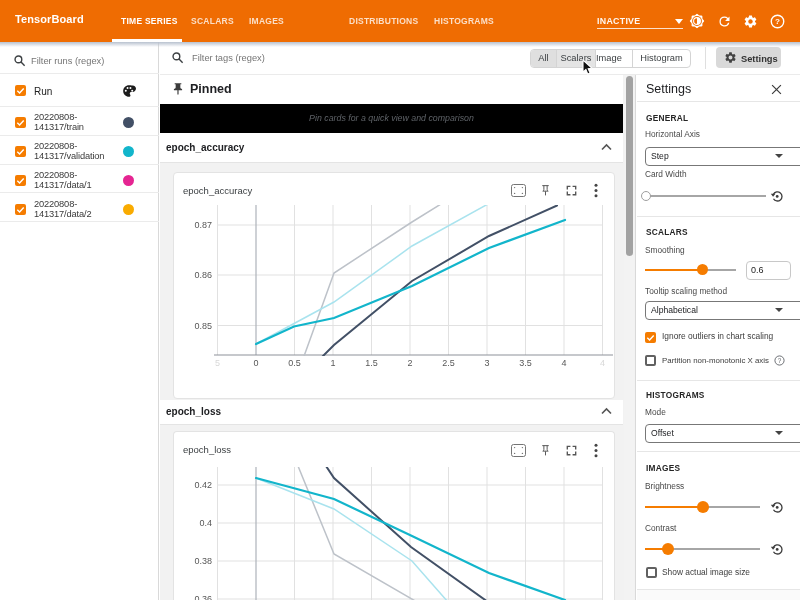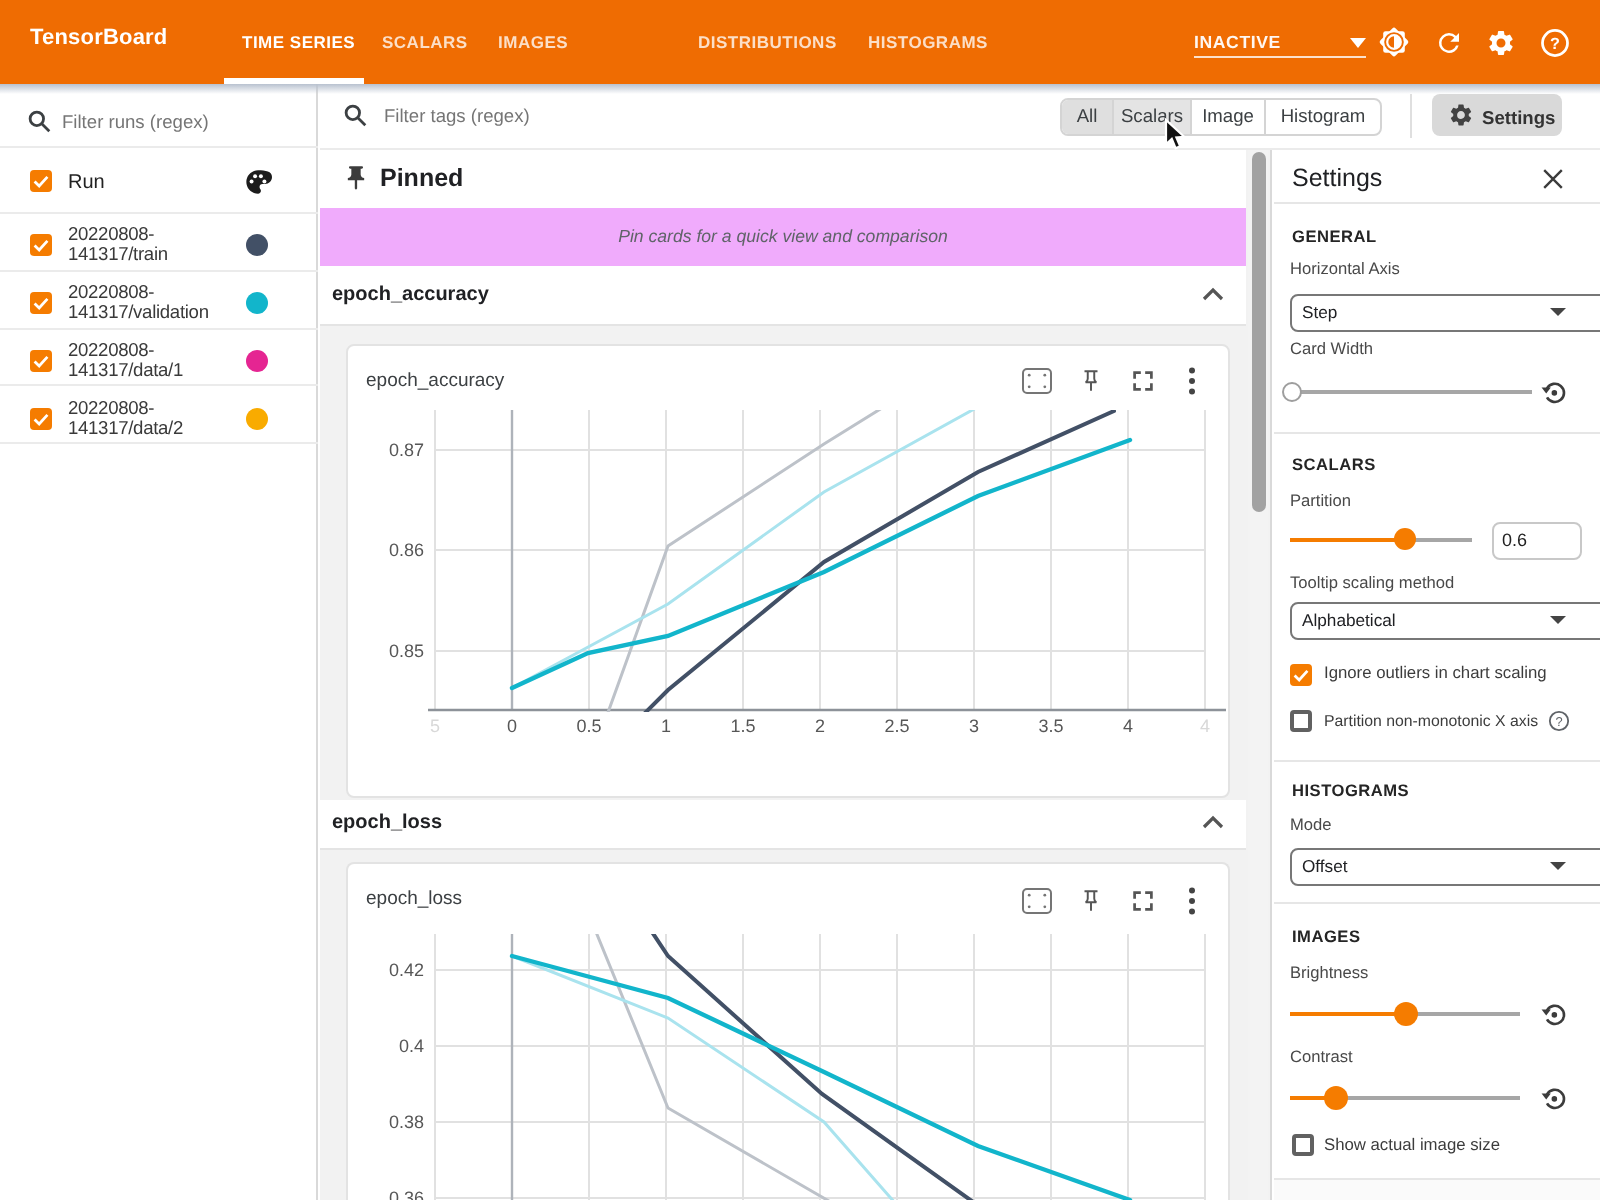--- a/index.html
+++ b/index.html
@@ -17,21 +17,21 @@
   
   #sidebar { position:absolute; left:0; top:42px; width:159px; height:558px; background:#fff; border-right:1px solid #d9d9d9; }
   .srow-divider { position:absolute; left:0; width:159px; height:1px; background:#ebebeb; }
   .runtext { position:absolute; left:34px; font-size:9.3px; line-height:9.5px; color:#3a3a3a; letter-spacing:-0.15px;}
   .cb { position:absolute; width:11px; height:11px; border-radius:2px; background:#f57c00; }
   .dot { position:absolute; width:11px; height:11px; border-radius:50%; }
   
   #main { position:absolute; left:160px; top:42px; width:475px; height:558px; background:#f2f2f2; }
   #toolbar { position:absolute; left:160px; top:42px; width:640px; height:33px; background:#fff; border-bottom:1px solid #ebebeb; }
   #pinnedrow { position:absolute; left:160px; top:75px; width:463px; height:29px; background:#fff; }
-  #pinbar { position:absolute; left:160px; top:104px; width:463px; height:29px; background:#f0abfc; color:#5f6368; font-style:italic; font-size:8.8px; text-align:center; line-height:29px; }
+  #pinbar { position:absolute; left:160px; top:104px; width:463px; height:29px; background:#000000; color:#5f6368; font-style:italic; font-size:8.8px; text-align:center; line-height:29px; }
   .sechead { position:absolute; left:160px; width:463px; height:30px; background:#fff; border-bottom:1px solid #e4e4e4; font-size:10px; font-weight:700; color:#202124; }
   .card { position:absolute; left:173px; width:442px; background:#fff; border:1px solid #e3e3e3; border-radius:4px; }
   .cardtitle { position:absolute; left:9px; top:12px; font-size:9.5px; color:#3c4043; }
   
   #sb-track { position:absolute; left:624px; top:75px; width:10px; height:525px; background:#f3f3f3; }
   #sb-thumb { position:absolute; left:626px; top:76px; width:7px; height:180px; background:#a2a2a2; border-radius:3.5px; }
   
   #panel { position:absolute; left:635px; top:75px; width:165px; height:525px; background:#fff; border-left:1px solid #d9d9d9; }
   .ptitle { position:absolute; left:646px; font-size:8.3px; font-weight:700; color:#252525; letter-spacing:0.25px;text-align:right;}
   .plabel { position:absolute; left:645px; font-size:8.3px; color:#494949; }
@@ -144,21 +144,21 @@
 <div id="toolbar"></div>
 <svg class="abs" style="left:171px; top:51px;" width="13" height="13" viewBox="0 0 24 24">
     <circle cx="10" cy="10" r="6.2" fill="none" stroke="#3c4043" stroke-width="2.6"></circle>
     <line x1="14.8" y1="14.8" x2="21.5" y2="21.5" stroke="#3c4043" stroke-width="2.6"></line>
   </svg>
 <span class="abs" style="left:192px; top:53px; font-size:9.3px; color:#757575;">Filter tags (regex)</span>
 
 <div class="abs" style="left:530px; top:49px; width:161px; height:19px; border:1px solid #d4d4d4; border-radius:4px; background:#fff; font-size:9.3px; color:#3c4043;">
   <div class="abs" style="left:0; top:0; width:26px; height:17px; background:#dfdfdf; border-right:1px solid #d4d4d4; border-radius:3px 0 0 3px; text-align:center; line-height:17px;">All</div>
   <div class="abs" style="left:26px; top:0; width:39px; height:17px; border-right:1px solid #d4d4d4; text-align:center; line-height:17px; background:#e4e4e4;">Scalars</div>
-  <div class="abs" style="left:65px; top:0; width:37px; height:17px; border-right:1px solid #d4d4d4; text-align:center; line-height:17px;">Image</div>
+  <div class="abs" style="left:65px; top:0; width:37px; height:17px; border-right:1px solid #d4d4d4; text-align:left; line-height:17px;">Image</div>
   <div class="abs" style="left:102px; top:0; width:57px; height:17px; text-align:center; line-height:17px;">Histogram</div>
 </div>
 <div class="abs" style="left:705px; top:47px; width:1px; height:22px; background:#dfdfdf;"></div>
 
 <div class="abs" style="left:716px; top:47px; width:65px; height:21px; background:#d9d9d9; border-radius:4px;"></div>
 <svg class="abs" style="left:724px; top:51px;" width="13" height="13" viewBox="0 0 24 24" fill="#424242">
     <path d="M19.14 12.94c.04-.3.06-.61.06-.94 0-.32-.02-.64-.07-.94l2.03-1.58a.49.49 0 0 0 .12-.61l-1.92-3.32a.49.49 0 0 0-.59-.22l-2.39.96c-.5-.38-1.03-.7-1.62-.94l-.36-2.54a.48.48 0 0 0-.48-.41h-3.84c-.24 0-.43.17-.47.41l-.36 2.54c-.59.24-1.13.57-1.62.94l-2.39-.96a.48.48 0 0 0-.59.22L2.74 8.87c-.12.21-.08.47.12.61l2.03 1.58c-.05.3-.09.63-.09.94s.02.64.07.94l-2.03 1.58a.49.49 0 0 0-.12.61l1.92 3.32c.12.22.37.29.59.22l2.39-.96c.5.38 1.03.7 1.62.94l.36 2.54c.05.24.24.41.48.41h3.84c.24 0 .44-.17.47-.41l.36-2.54c.59-.24 1.13-.56 1.62-.94l2.39.96c.22.08.47 0 .59-.22l1.92-3.32c.12-.22.07-.47-.12-.61l-2.01-1.58zM12 15.6A3.6 3.6 0 0 1 8.4 12c0-1.98 1.62-3.6 3.6-3.6s3.6 1.62 3.6 3.6-1.62 3.6-3.6 3.6z"></path>
   </svg>
 <span class="abs" style="left:741px; top:54px; font-size:9.3px; font-weight:700; color:#333;">Settings</span>
 
@@ -322,21 +322,21 @@
   <div class="abs" style="left:646px; top:195px; width:120px; height:1.5px; background:#a6a6a6;"></div>
   <div class="abs" style="left:641px; top:190.5px; width:10px; height:10px; border-radius:50%; background:#fff; border:1.5px solid #9e9e9e;"></div>
   <svg class="abs" style="left:770px; top:189px;" width="14" height="14" viewBox="0 0 16 16">
       <path d="M4.0,5.9 A5.2,5.2 0 1 1 4.0,11.1" fill="none" stroke="#3c3c3c" stroke-width="1.5"></path>
       <path d="M0.9,5.4 L6.2,5.4 L3.55,8.9 Z" fill="#3c3c3c"></path>
       <circle cx="8.2" cy="8.5" r="1.6" fill="#3c3c3c"></circle>
     </svg>
   <div class="pdivider" style="top:216px;"></div>
 
   <div class="ptitle" style="top:227px;">SCALARS</div>
-  <div class="plabel" style="top:245px;">Partition</div>
+  <div class="plabel" style="top:245px;">Smoothing</div>
   <div class="abs" style="left:645px; top:269px; width:91px; height:1.5px; background:#a6a6a6;"></div>
   <div class="abs" style="left:645px; top:268.5px; width:57px; height:2.5px; background:#f57c00;"></div>
   <div class="abs" style="left:697px; top:264px; width:11px; height:11px; border-radius:50%; background:#f57c00;"></div>
   <div class="abs" style="left:746px; top:261px; width:45px; height:19px; border:1px solid #c8c8c8; border-radius:4px; font-size:9px; color:#222; line-height:17px; padding-left:4px;">0.6</div>
   <div class="plabel" style="top:286px;">Tooltip scaling method</div>
   <div class="dropdown" style="top:301px;">Alphabetical</div>
   <div class="caret" style="left:775px; top:308px;"></div>
   <div class="cb" style="left:645px; top:332px;"></div>
   <svg class="abs" style="left:645px; top:332px;" width="11" height="11" viewBox="0 0 24 24">
       <path d="M5 12.5 L10 17.5 L19 7.5" fill="none" stroke="#fff" stroke-width="3"></path>

